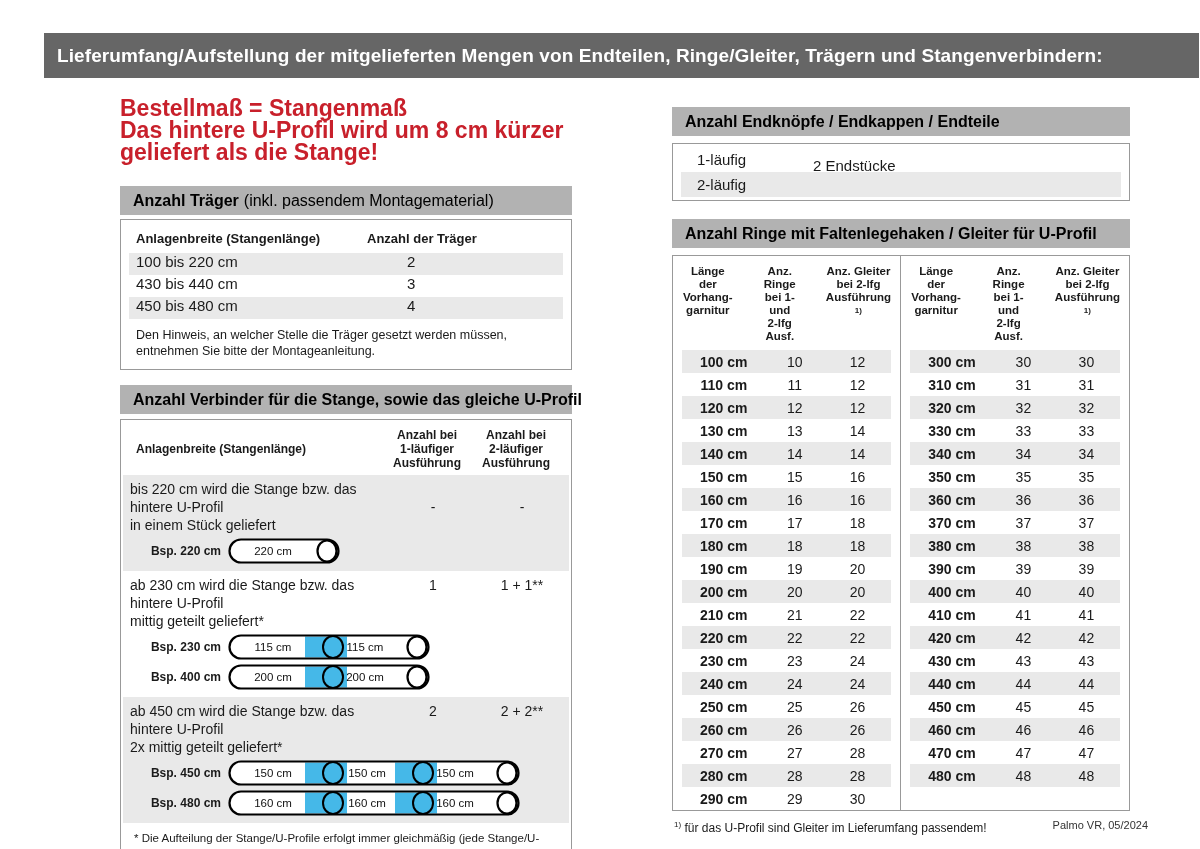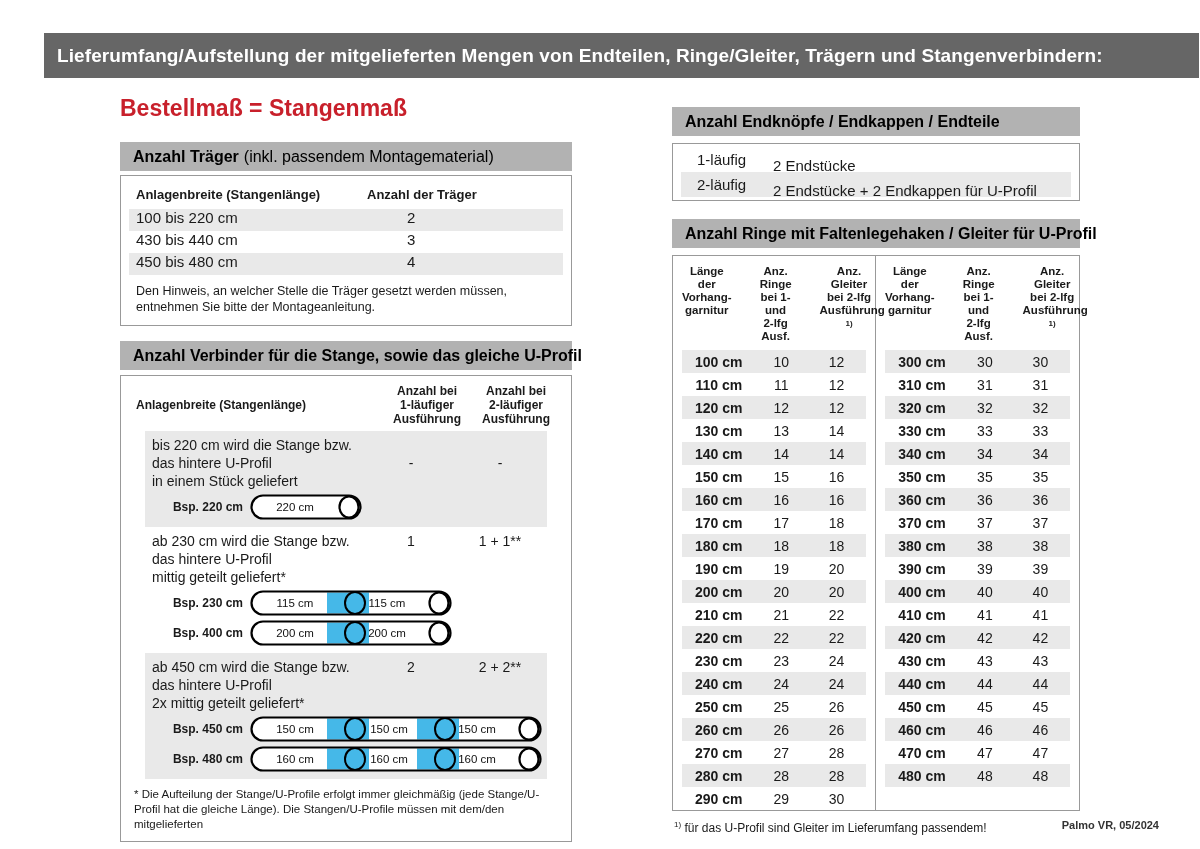--- a/index.html
+++ b/index.html
@@ -12,21 +12,21 @@
     overflow: hidden;
   }
   .titlebar {
     position: absolute; left: 44px; top: 33px; width: 1155px; height: 45px;
     background: var(--bar, #666); color: #fff;
     font-weight: bold; font-size: 19px;
     display: flex; align-items: center; padding-left: 13px;
     letter-spacing: .1px;
   }
   .left-col { position: absolute; left: 120px; top: 97px; width: 452px; }
-  .right-col { position: absolute; left: 672px; top: 107px; width: 408px; }
+  .right-col { position: absolute; left: 672px; top: 107px; width: 458px; }
 
   .notice { color: var(--red, #c8202b); font-weight: bold; font-size: 23px; line-height: 22px; }
 
   .sec-head {
     background: var(--headbg, #b2b2b2); height: 29px;
     display: flex; align-items: center; padding-left: 13px;
     font-size: 16px; color: #000; font-weight: bold; white-space: nowrap;
   }
   .sec-head .rest { font-weight: normal; margin-left: 5px; }
 
@@ -43,61 +43,62 @@
   .t-note { font-size: 12.5px; line-height: 16px; padding: 8px 15px 10px; }
 
   
   .sec-head.mt { margin-top: 15px; }
   .verbinder { margin-top: 5px; }
   .v-header { display: flex; font-size: 12px; font-weight: bold; margin: 0 8px; padding: 8px 0 5px; align-items: center; }
   .v-h1 { flex: 1; padding-left: 7px; }
   .v-h2, .v-val1 { width: 84px; text-align: center; }
   .v-h3, .v-val2 { width: 94px; text-align: center; }
   .v-h2, .v-h3 { white-space: pre-line; line-height: 14px; }
-  .v-row { margin: 0 24px; padding: 5px 0 7px; }
+  .v-row { margin: 0 2px; padding: 5px 0 7px; }
   .v-row:nth-child(odd) { background: var(--stripe, #e9e9e9); }
   .v-top { display: flex; }
   .v-text { flex: 1; padding-left: 7px; font-size: 14px; line-height: 18px; white-space: pre-line; }
   .v-val1, .v-val2 { font-size: 14px; padding-top: 1px; }
   .v-row.dash .v-val1, .v-row.dash .v-val2 { padding-top: 19px; }
   .v-diag { display: flex; align-items: center; margin-top: 4px; }
   .v-dlabel { width: 105px; text-align: right; font-weight: bold; font-size: 12px; padding-right: 7px; }
   .v-notes { font-size: 11.5px; line-height: 15px; padding: 8px 13px 9px; }
 
   
   .endteile { margin-top: 7px; }
-  .e-row { display: flex; height: 25px; align-items: center; font-size: 15px; margin: 0 8px; }
+  .e-row { display: flex; height: 25px; align-items: center; font-size: 15px; margin: 0 8px; gap: 40px; }
   .e-row:nth-child(even) { background: var(--stripe, #e9e9e9); }
   .e-c1 { width: 92px; padding-left: 16px; }
   .e-c2 { flex: 1; margin-top: 12px; }
   .e-pad { height: 3px; }
 
   
   .ringe-wrap { margin-top: 7px; display: flex; align-items: stretch; }
   .r-half { width: 50%; }
   .r-half.first { border-right: 1px solid var(--border, #999); }
   .r-head { display: flex; margin: 0 9px; padding: 9px 0 7px; font-size: 11.5px; font-weight: bold; line-height: 13px; text-align: center; gap: 28px; }
   .r-hc1 { width: 40%; } .r-hc2 { width: 28%; } .r-hc3 { width: 32%; }
   .r-hc1, .r-hc2, .r-hc3 { white-space: pre-line; }
   .r-row { display: flex; height: 23px; align-items: center; margin: 0 9px; font-size: 14px; text-align: center; }
   .r-row:nth-child(odd) { background: var(--stripe, #e9e9e9); }
   .r-c1 { width: 40%; font-weight: bold; } .r-c2 { width: 28%; } .r-c3 { width: 32%; }
   sup { font-size: 8px; vertical-align: super; }
   .r-foot { font-size: 12px; margin-top: 9px; padding-left: 2px; }
 
-  .page-foot { position: absolute; right: 41px; bottom: 18px; font-size: 11px; color: #333; font-weight: bold; }
+  .page-foot { position: absolute; right: 52px; bottom: 18px; font-size: 11px; color: #333; }
 </style>
 </head>
 <body>
 
 <div class="titlebar">Lieferumfang/Aufstellung der mitgelieferten Mengen von Endteilen, Ringe/Gleiter, Trägern und Stangenverbindern:</div>
 
 <div class="left-col">
   <div class="notice">
     <div>Bestellmaß = Stangenmaß</div>
+    <div>Das hintere U-Profil wird um 8 cm kürzer geliefert als die Stange!</div>
   </div>
 
   <div class="sec-head" style="margin-top:23px">
     <span>Anzahl Träger</span>
     <span class="rest">(inkl. passendem Montagematerial)</span>
   </div>
 
   <div class="box traeger">
     <div class="t-header">
       <div class="t-c1">Anlagenbreite (Stangenlänge)</div>
@@ -237,21 +238,20 @@
 
   <div class="box endteile">
     <div class="e-pad"></div>
     <div id="endteile-rows">
         <div class="e-row">
           <div class="e-c1">1-läufig</div>
           <div class="e-c2">2 Endstücke</div>
         </div>
         <div class="e-row">
           <div class="e-c1">2-läufig</div>
-          <div class="e-c2">2 Endstücke + 2 Endkappen für U-Profil</div>
         </div>
       </div>
     <div class="e-pad"></div>
   </div>
 
   <div class="sec-head" style="margin-top:18px">
     <span>Anzahl Ringe mit Faltenlegehaken / Gleiter für U-Profil</span>
   </div>
 
   <div class="box ringe-wrap">

